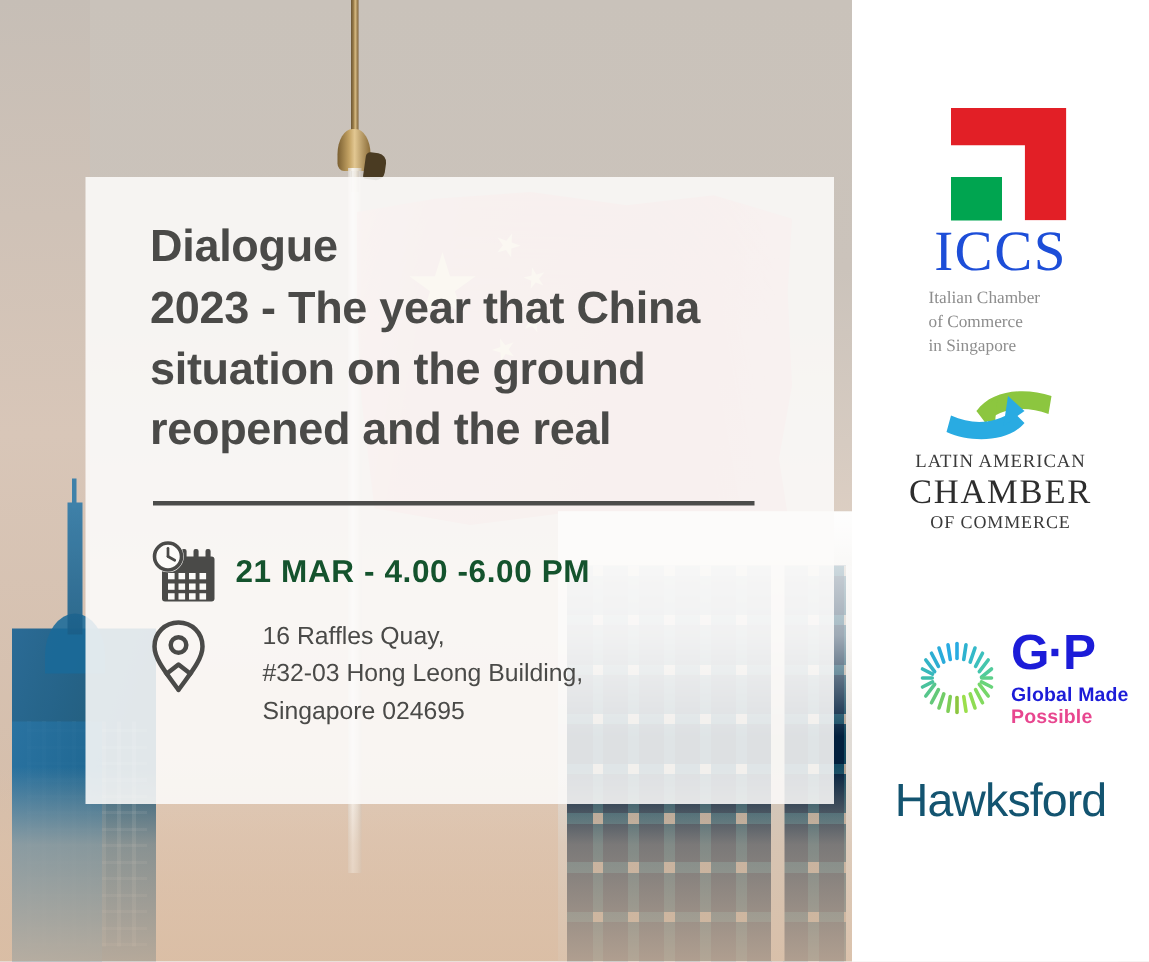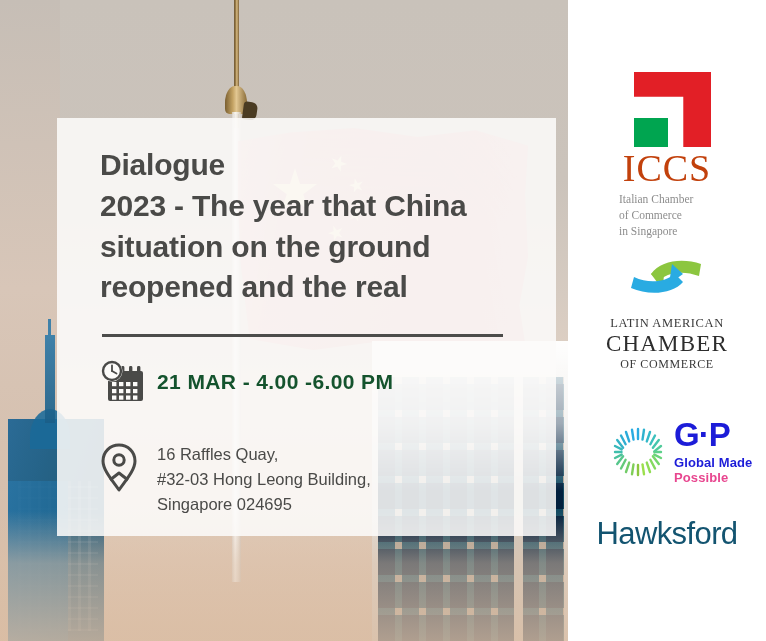--- a/index.html
+++ b/index.html
@@ -278,21 +278,21 @@
     height: 3px;
     background: #4c4c4a;
   }
 
   .info-row {
     position: absolute;
     display: flex;
     align-items: flex-start;
   }
   .row-datetime { left: 42px; top: 242px; align-items: center; }
-  .row-address  { left: 42px; top: 324px; }
+  .row-address  { left: 42px; top: 294px; gap: 18px; }
 
   .icon-box {
     width: 58px;
     flex: 0 0 58px;
     display: flex;
     align-items: center;
     justify-content: flex-start;
   }
 
   .datetime-text {
@@ -349,21 +349,21 @@
     left: 11px;
     top: 46px;
     width: 34px;
     height: 29px;
     background: #00a550;
   }
   .iccs-word {
     font-family: "Liberation Serif", serif;
     font-size: 38px;
     letter-spacing: 1px;
-    color: #c2410c;
+    color: #1d4ed8;
     line-height: 1;
     margin-top: 2px;
   }
   .iccs-sub {
     font-family: "Liberation Serif", serif;
     font-size: 11.5px;
     line-height: 1.38;
     color: #8d8d8d;
     text-align: left;
     margin-top: 5px;
@@ -371,21 +371,21 @@
   }
   .iccs-sub span { display: block; font-family: Liberation Serif, serif; }
 
   
   .lac { top: 252px; }
   .lac-mark {
     position: relative;
     width: 92px;
     height: 48px;
   }
-  .lac-text { text-align: center; margin-top: 16px; }
+  .lac-text { text-align: center; margin-top: 0; }
   .lac-l1 {
     font-family: "Liberation Serif", serif;
     font-size: 12.5px;
     letter-spacing: .6px;
     color: #3a3a3a;
     display: block;
   }
   .lac-l2 {
     font-family: "Liberation Serif", serif;
     font-size: 23px;

